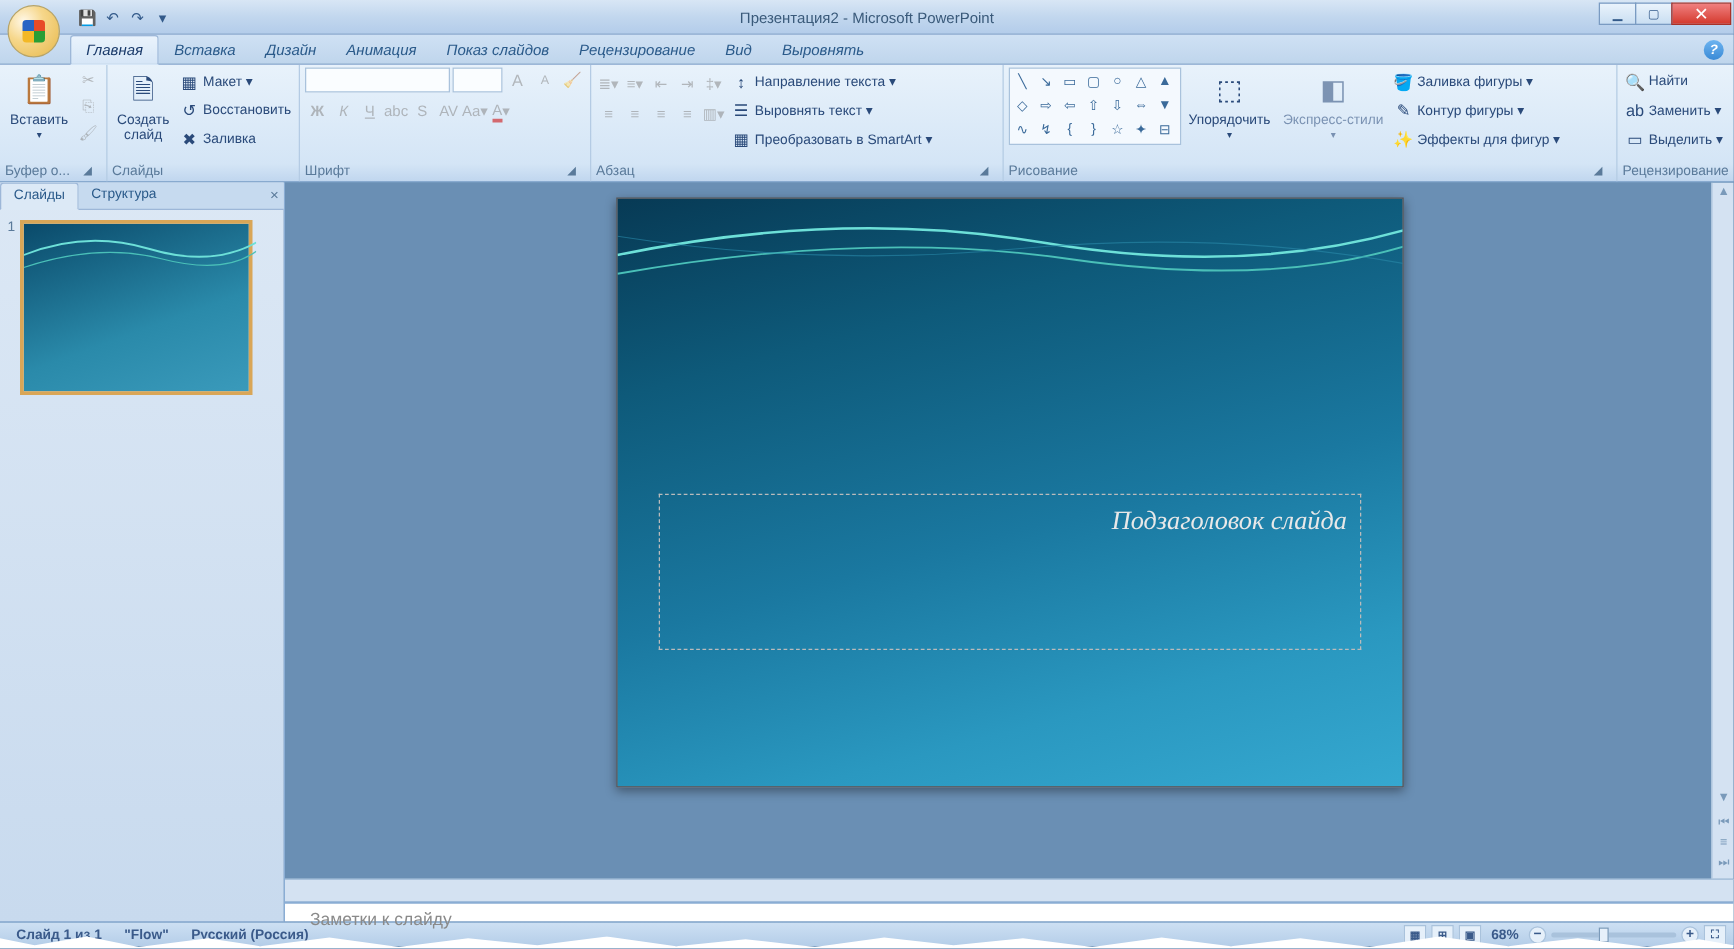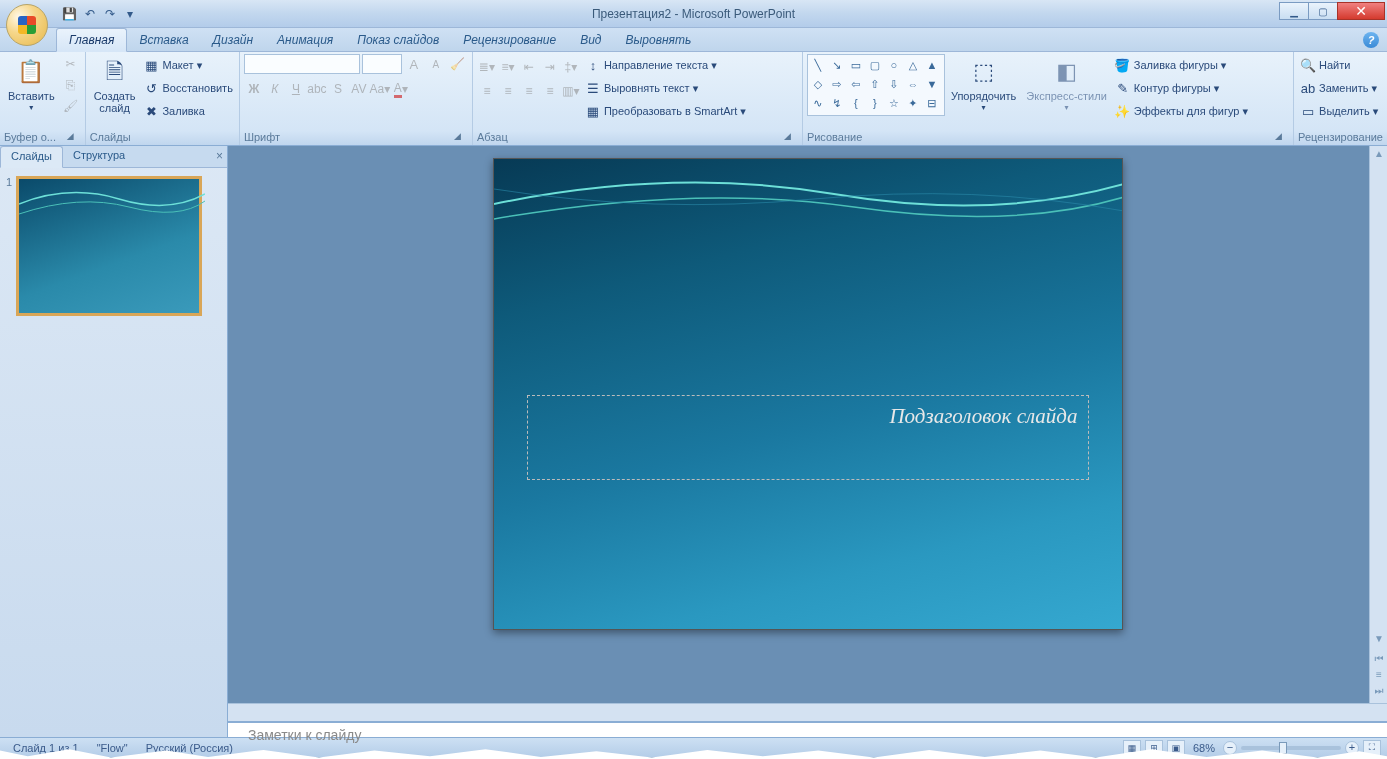--- a/index.html
+++ b/index.html
@@ -55,31 +55,31 @@
 .thumb svg { position:absolute; top:0; left:0;}
 
 
 .canvas-area { flex:1; background:#6a8fb4; display:flex; flex-direction:column;}
 .canvas-scroll { flex:1; overflow:auto; position:relative; padding:12px 0 0 0;}
 .slide { width:630px; height:472px; margin:0 auto; background:linear-gradient(165deg,#073a55 0%,#0e5a7a 25%,#1a78a0 55%,#2a98c0 80%,#35a8d0 100%); border:1px solid #555; position:relative; box-shadow:0 3px 8px rgba(0,0,0,.4);}
 .slide svg.wave { position:absolute; top:0; left:0; width:100%;}
 .ph { position:absolute; border:1px dashed #bbb; }
 .ph-title { left:33px; top:100px; right:33px; height:130px; text-align:right;}
 .ph-title span { font-size:42px; color:#6ce0da; font-weight:400; position:absolute; right:10px; bottom:8px;}
-.ph-sub { left:33px; top:236px; right:33px; height:85px; }
+.ph-sub { left:33px; top:236px; right:33px; height:125px; }
 .ph-sub span { font-size:21px; color:#e8e8e8; font-style:italic; font-family:Georgia,serif; position:absolute; right:10px; top:8px;}
 .vscroll { position:absolute; right:0; top:0; bottom:0; width:18px; background:#d4e2f2; border-left:1px solid #a9c2dc;}
 .vscroll .nav-btn{position:absolute; left:2px; width:14px; height:14px; font-size:10px; text-align:center; color:#7a9aba;}
 .hscroll { height:18px; background:#d4e2f2; border-top:1px solid #a9c2dc;}
 
 
 .notes { height:16px; background:#fff; border-top:2px solid #8aadd4; padding:4px 20px; font-size:14px; color:#8a8a8a;}
 
 
-.statusbar { height:20px; background:linear-gradient(to bottom,#cde0f3,#b4cde8); border-top:1px solid #8aadd4; display:flex; align-items:center; font-size:11px; color:#3a5a8a; padding:0 6px; gap:4px;}
+.statusbar { height:20px; background:linear-gradient(to bottom,#cde0f3,#b4cde8); border-top:1px solid #8aadd4; display:flex; align-items:center; font-size:11px; color:#3a5a8a; padding:0 6px; gap:4px;font-weight:bold;}
 .status-seg { padding:0 6px; border:1px solid transparent;}
 .status-right { margin-left:auto; display:flex; align-items:center; gap:4px;}
 .viewbtn { width:18px; height:16px; border:1px solid #a9c2dc; background:#e6f0fa; display:flex; align-items:center; justify-content:center; font-size:9px;}
 .zoom-slider { width:100px; height:4px; background:#a9c2dc; position:relative; border-radius:2px;}
 .zoom-thumb { position:absolute; left:38%; top:-4px; width:8px; height:12px; background:#e6f0fa; border:1px solid #7a9aba;}
 .zoom-btn { width:14px; height:14px; border:1px solid #a9c2dc; border-radius:50%; background:#e6f0fa; text-align:center; line-height:11px; font-size:11px;}
 
 .torn-edge { position:absolute; bottom:0; left:0; right:0; height:14px; background:white; clip-path: polygon(0 40%, 2% 80%, 5% 30%, 8% 90%, 12% 40%, 15% 85%, 19% 35%, 23% 90%, 27% 40%, 31% 80%, 35% 30%, 39% 85%, 43% 45%, 47% 90%, 51% 35%, 55% 80%, 59% 40%, 63% 90%, 67% 35%, 71% 85%, 75% 40%, 79% 90%, 83% 30%, 87% 85%, 91% 40%, 95% 90%, 98% 45%, 100% 80%, 100% 100%, 0 100%);}
 </style>
 </head>

